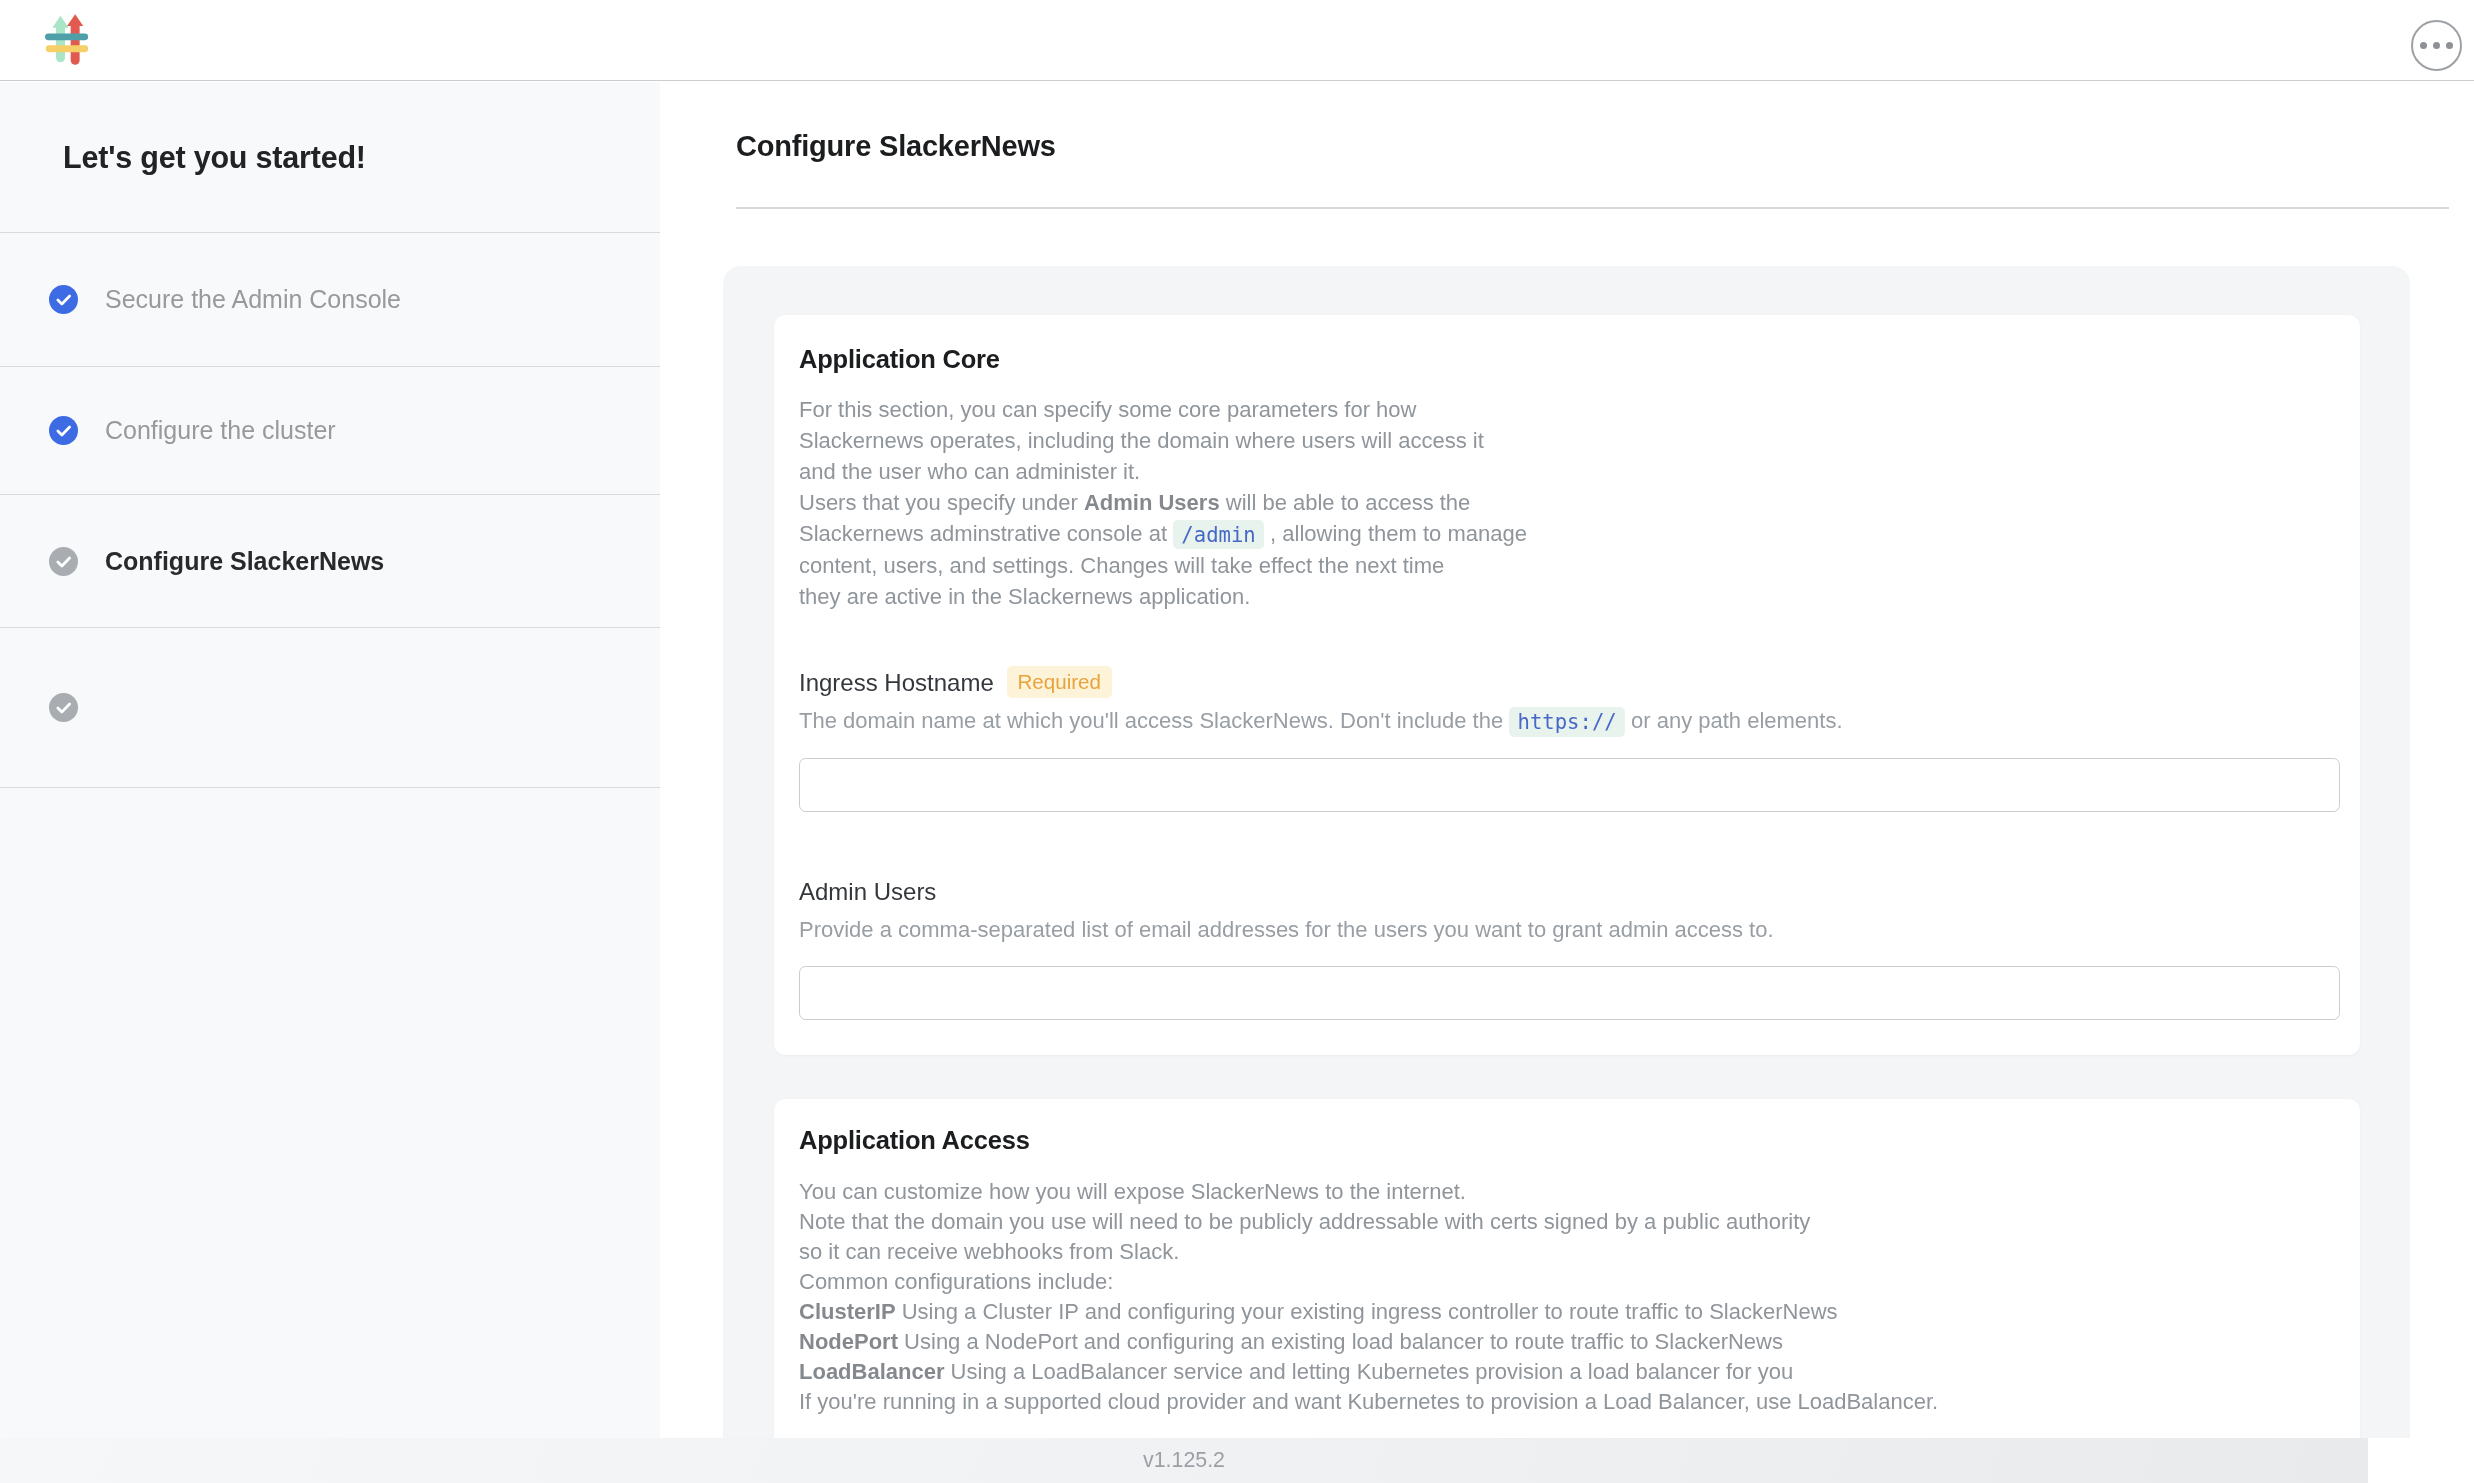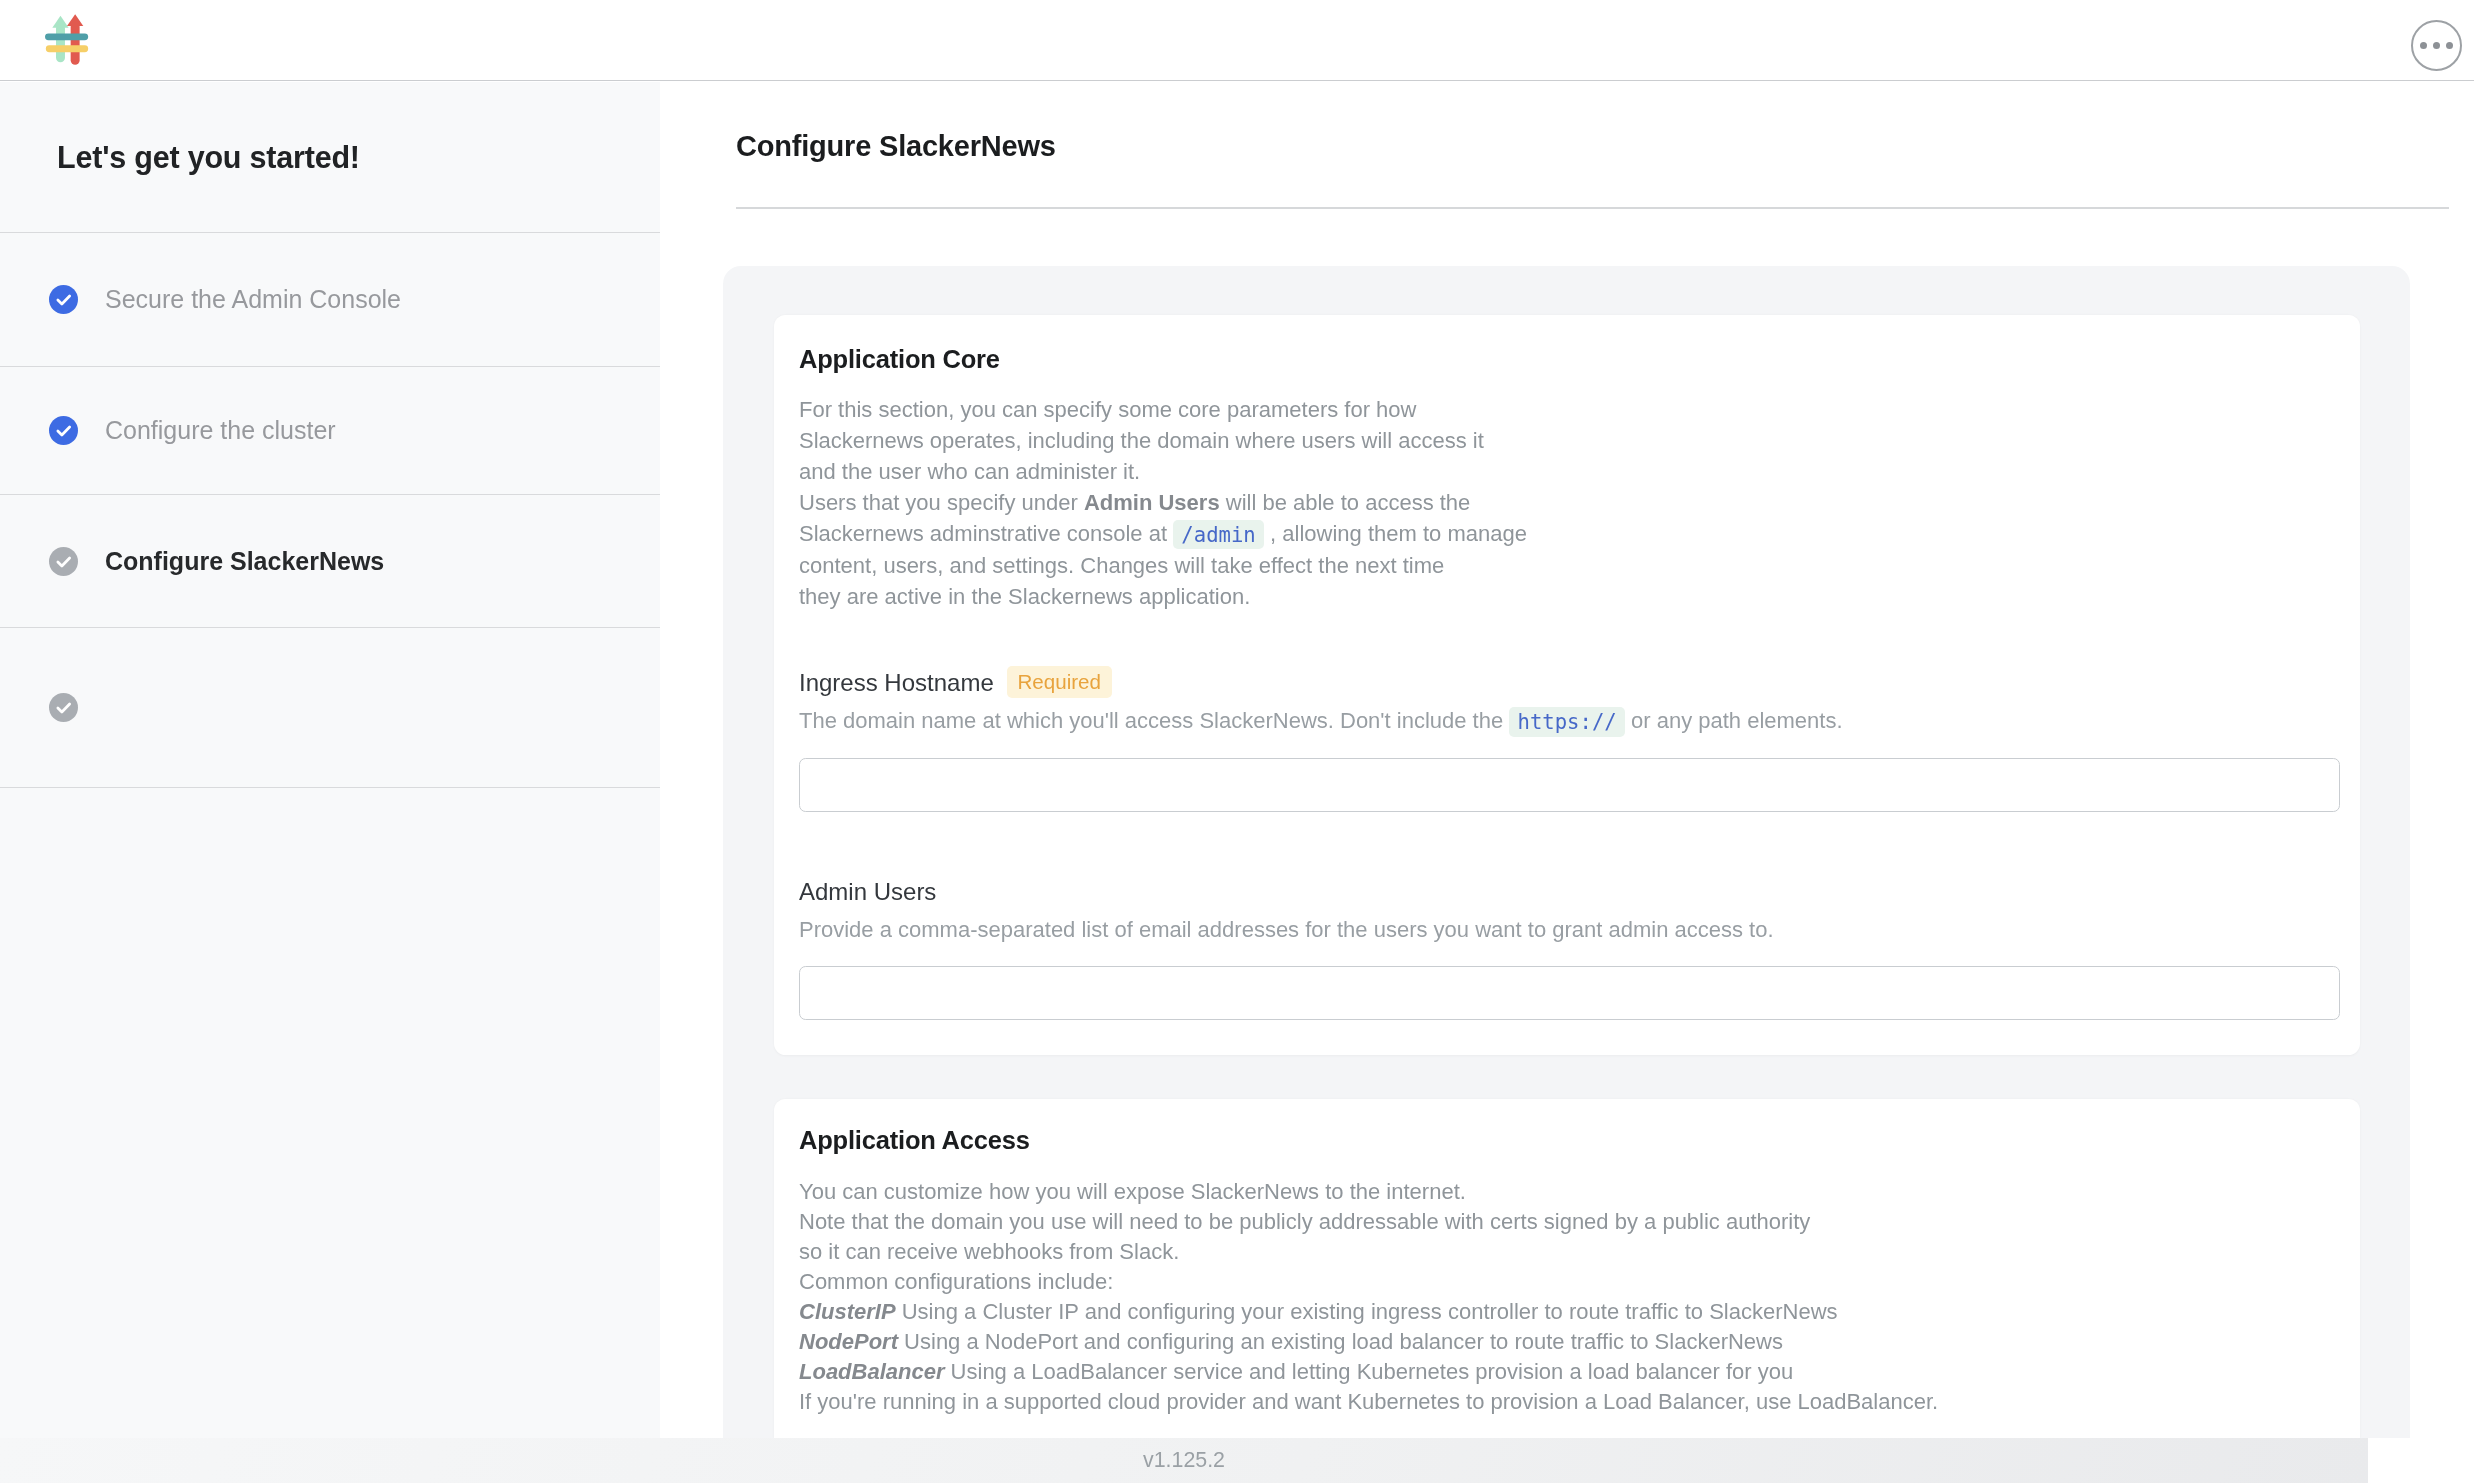--- a/index.html
+++ b/index.html
@@ -10,21 +10,21 @@
     -webkit-font-smoothing:antialiased;
   }
   
   .topbar{position:absolute;left:0;top:0;width:2475px;height:80px;background:#ffffff;border-bottom:1.6px solid #cbcdd0;z-index:5;}
   .logo{position:absolute;left:45px;top:14px;width:44px;height:51px;}
   .menu-btn{position:absolute;left:2411px;top:20px;width:51px;height:51px;border-radius:50%;border:2.5px solid #9da1a5;background:#fff;display:flex;align-items:center;justify-content:center;gap:5.8px;box-sizing:border-box;cursor:pointer;}
   .menu-btn .dot{width:7.4px;height:7.4px;border-radius:50%;background:#8d9196;}
   
   .sidebar{position:absolute;left:0;top:82px;width:660px;height:1357px;background:#f8f9fa;}
   .side-head{height:151px;display:flex;align-items:center;padding-left:49px;border-bottom:1.6px solid #d9dadc;box-sizing:border-box;}
-  .side-head h2{margin:8px;font-size:30.5px;font-weight:700;color:#212325;letter-spacing:-0.2px;}
+  .side-head h2{margin:14px;font-size:30.5px;font-weight:700;color:#212325;letter-spacing:-0.2px;}
   .step{display:flex;align-items:center;gap:27px;padding-left:49px;border-bottom:1.6px solid #d9dadc;box-sizing:border-box;cursor:pointer;}
   .step .ck{width:29px;height:29px;flex:0 0 auto;}
   .step .lbl{font-size:25px;color:#97999d;line-height:30.5px;}
   .step.s1{height:134px;}
   .step.s2{height:128px;}
   .step.s3{height:133px;}
   .step.s4{height:160px;}
   .step.current .lbl{color:#27292b;font-weight:700;}
   .step .lbl.wrap{max-width:445px;}
   .ck.done{color:#3d6be3;}
@@ -44,21 +44,21 @@
   .field{}
   .field.f1{margin-top:54px;}
   .field.f2{margin-top:64px;}
   .label-row{display:flex;align-items:center;gap:13px;}
   .f-label{font-size:24px;font-weight:500;color:#34383d;line-height:31px;}
   .badge{font-size:20.6px;color:#e8a33d;background:#fdf3d9;border-radius:5px;padding:4.1px 10.7px 5px 10.7px;line-height:23px;}
   .f-help{margin-top:8.2px;font-size:22px;color:#989ea3;line-height:30px;white-space:nowrap;}
   .f-input{display:block;margin-top:21.4px;width:1541px;height:54px;box-sizing:border-box;border:1.6px solid #c9cdd1;border-radius:6.6px;background:#fff;font-size:22px;color:#33373b;padding:0 16.5px;outline:none;}
   .acc-lines{margin-top:20px;}
   .acc-lines .ln{font-size:22px;color:#8f959a;line-height:30px;white-space:nowrap;}
-  .acc-lines .b{font-weight:700;color:#85898e;font-style:italic;}
+  .acc-lines .b{font-weight:700;color:#85898e;}
   
   .footer{position:absolute;left:0;top:1438px;width:2368px;height:45px;background:linear-gradient(110deg,#f6f7f8 0%,#f0f1f2 55%,#e9eaec 100%);display:flex;align-items:center;justify-content:center;}
   .footer .ver{font-size:21.4px;color:#9aa0a5;}
 </style>
 </head>
 <body>
 
 <div class="topbar">
   <svg class="logo" viewBox="0 0 54 62">
     <g fill="#a9e5c6">

